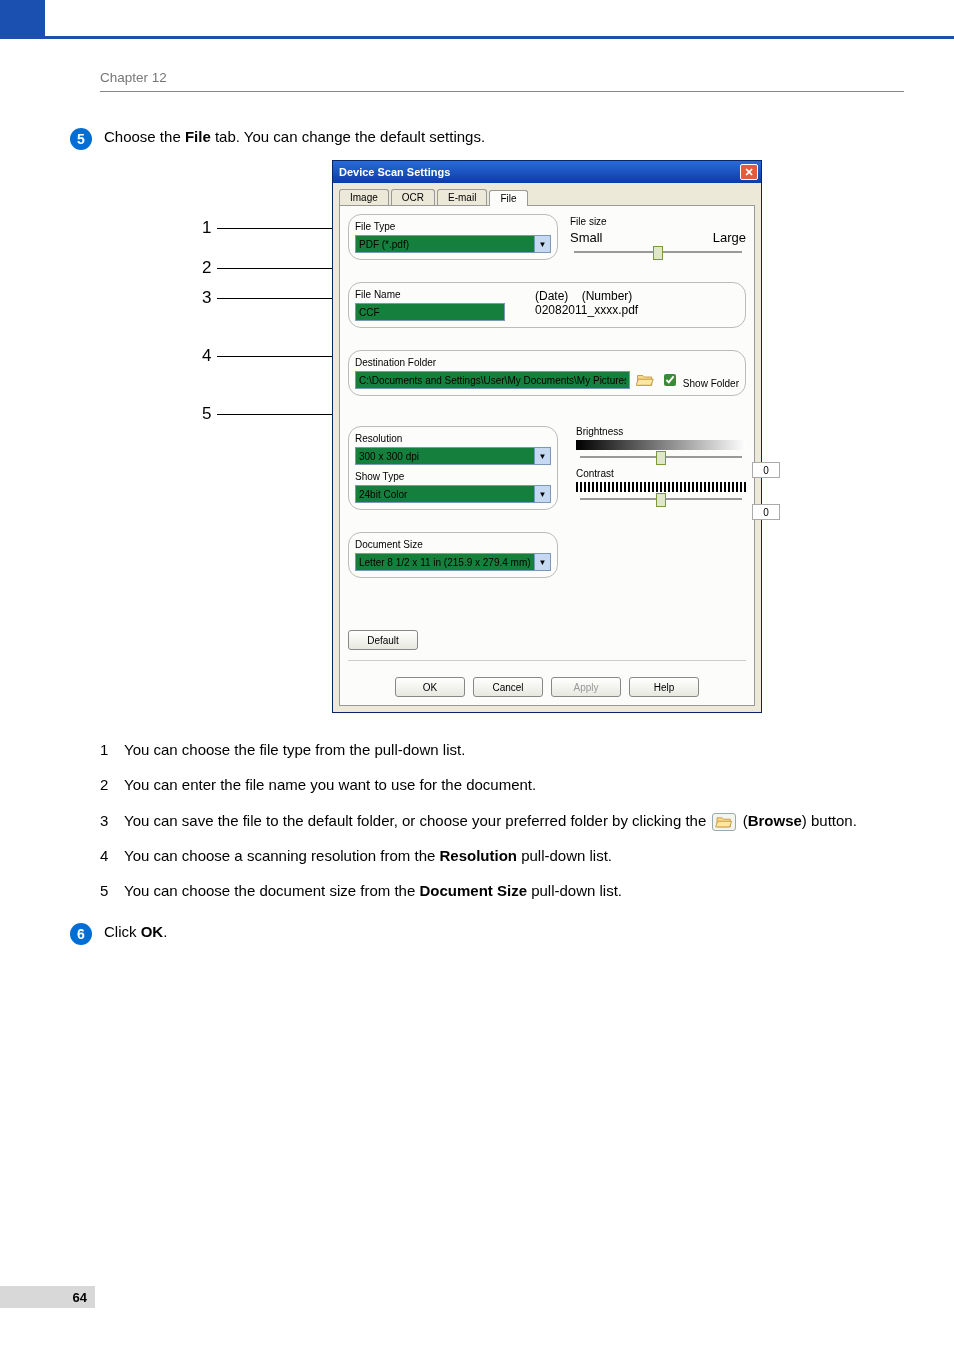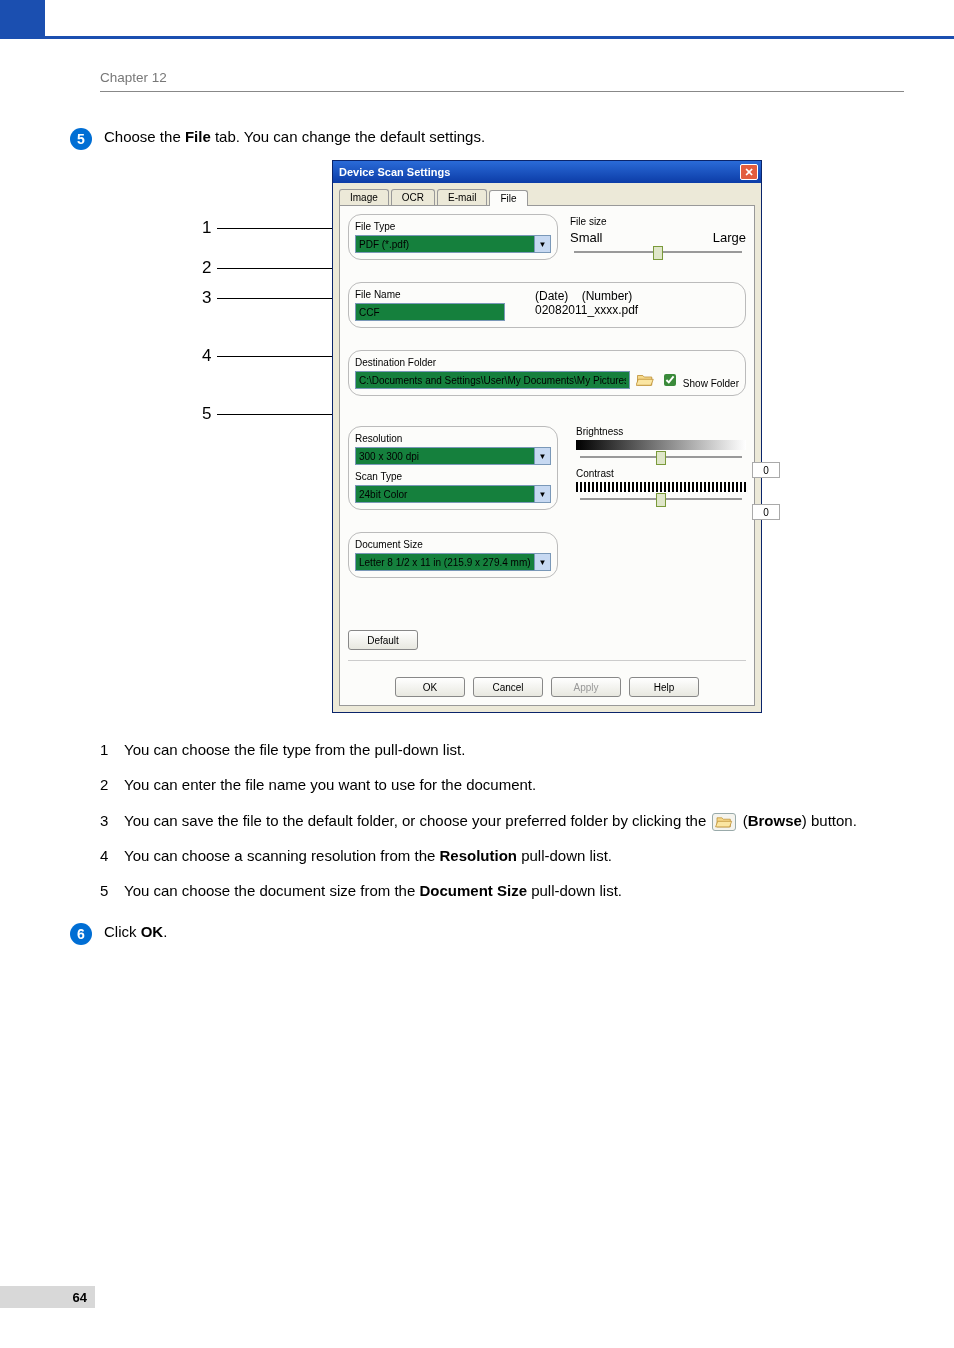--- a/index.html
+++ b/index.html
@@ -378,21 +378,21 @@
 
           
           <div style="display:flex; gap:18px;">
             <div style="flex:0 0 210px;">
               <div class="group">
                 <div class="group-label">Resolution</div>
                 <div class="combo">
                   <input class="combo-input" readonly="" value="300 x 300 dpi" style="">
                   <div class="combo-btn">▼</div>
                 </div>
-                <div class="group-label" style="margin-top:6px;">Scan Type</div>
+                <div class="group-label" style="margin-top:6px;">Show Type</div>
                 <div class="combo">
                   <input class="combo-input" readonly="" value="24bit Color" style="">
                   <div class="combo-btn">▼</div>
                 </div>
               </div>
               <div class="group">
                 <div class="group-label">Document Size</div>
                 <div class="combo">
                   <input class="combo-input" readonly="" value="Letter 8 1/2 x 11 in (215.9 x 279.4 mm)" style="">
                   <div class="combo-btn">▼</div>

